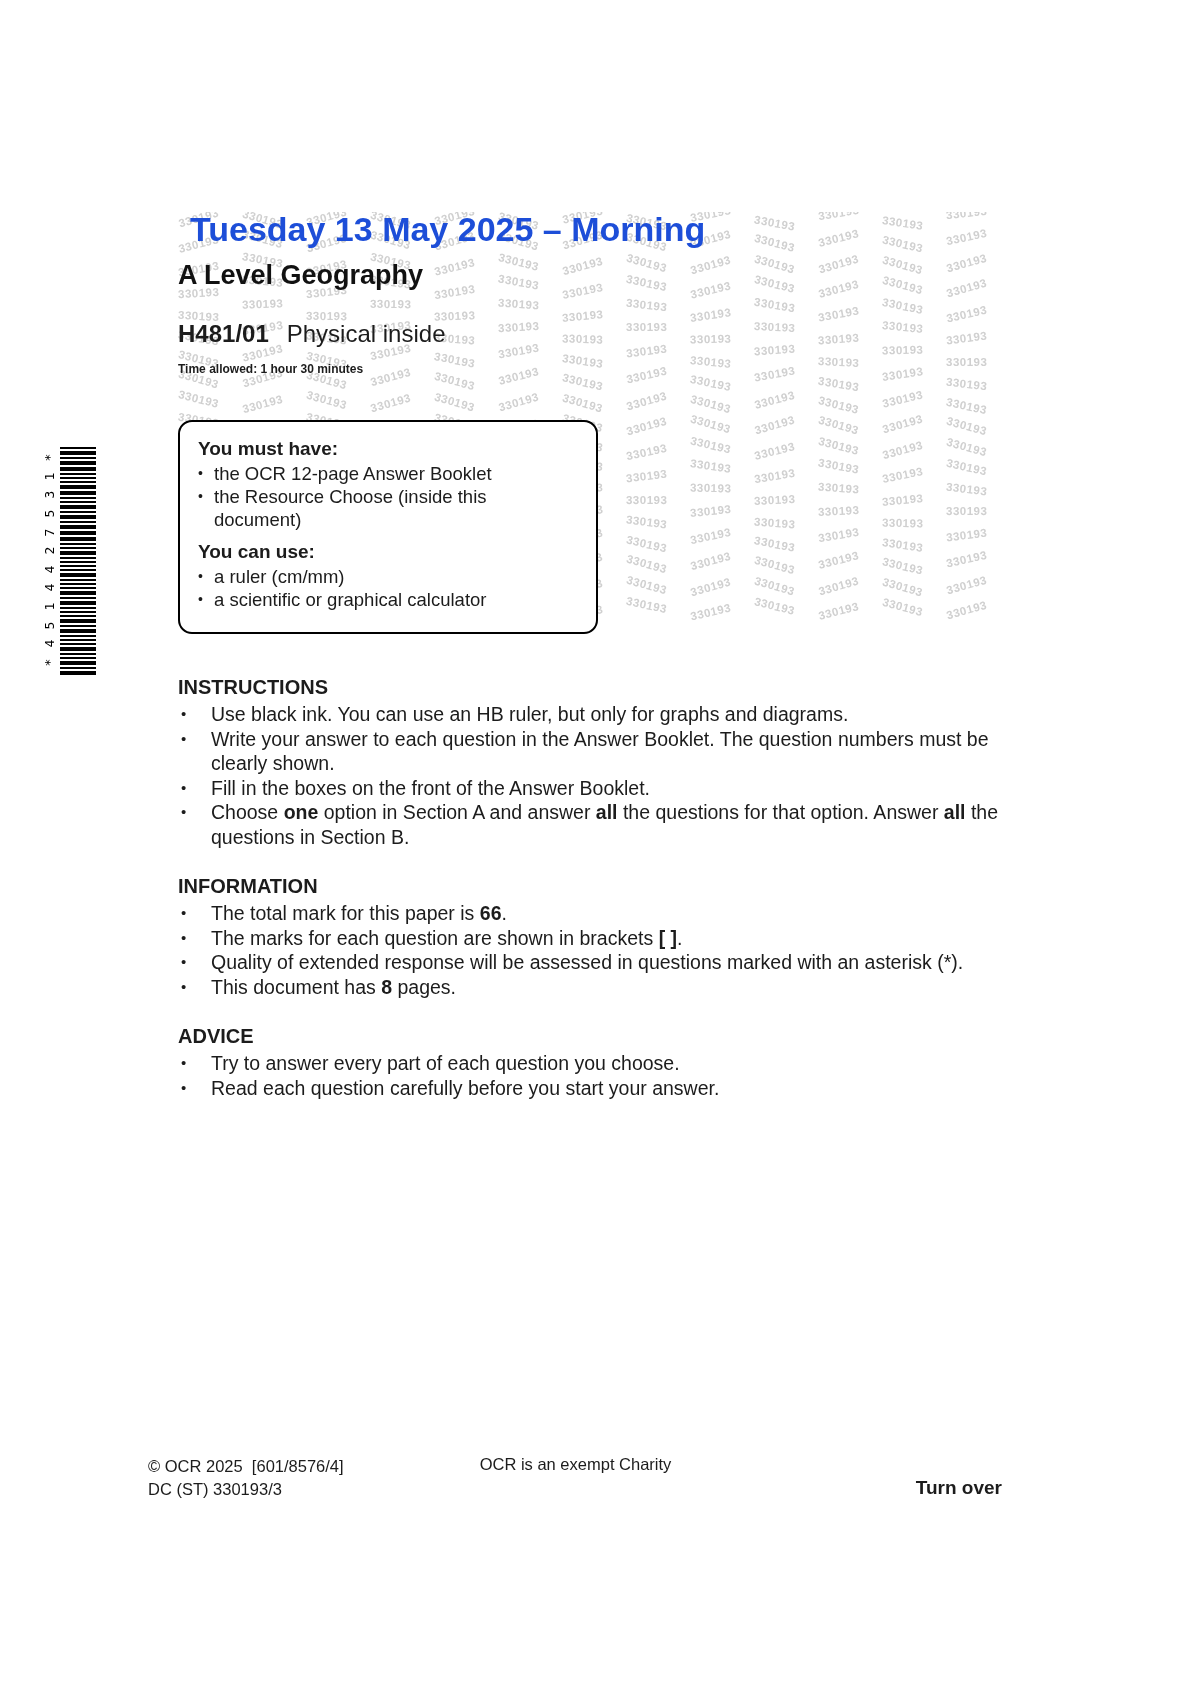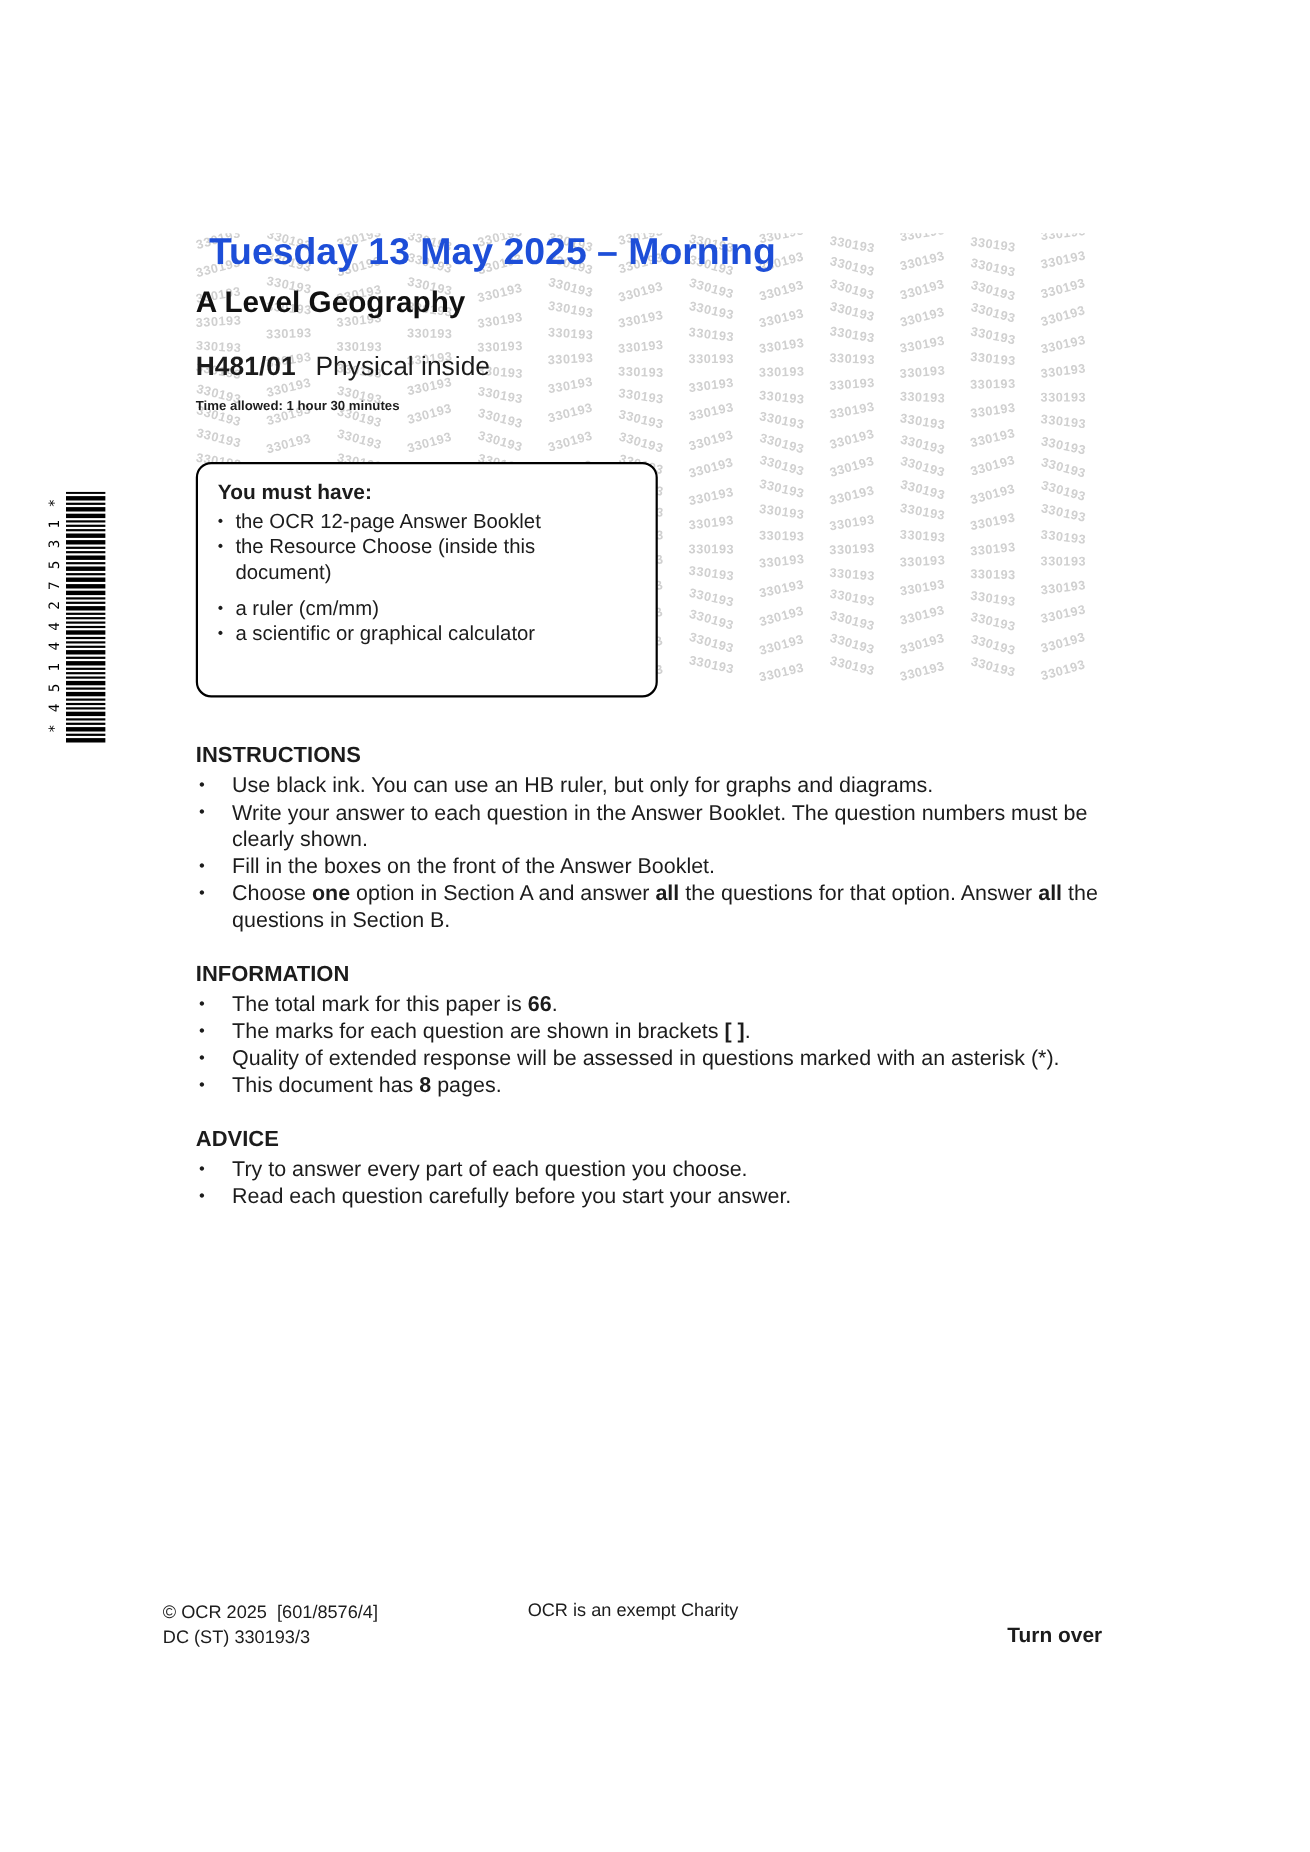--- a/index.html
+++ b/index.html
@@ -379,20 +379,21 @@
         <div class="req-item">
           <span class="req-dot">•</span>
           <span>the OCR 12-page Answer Booklet</span>
         </div>
         <div class="req-item">
           <span class="req-dot">•</span>
           <span>the Resource Choose (inside this document)</span>
         </div>
       </div>
       <div class="req-group">
+        <div class="req-heading">You can use:</div>
         <div class="req-item">
           <span class="req-dot">•</span>
           <span>a ruler (cm/mm)</span>
         </div>
         <div class="req-item">
           <span class="req-dot">•</span>
           <span>a scientific or graphical calculator</span>
         </div>
       </div>
     </div>

